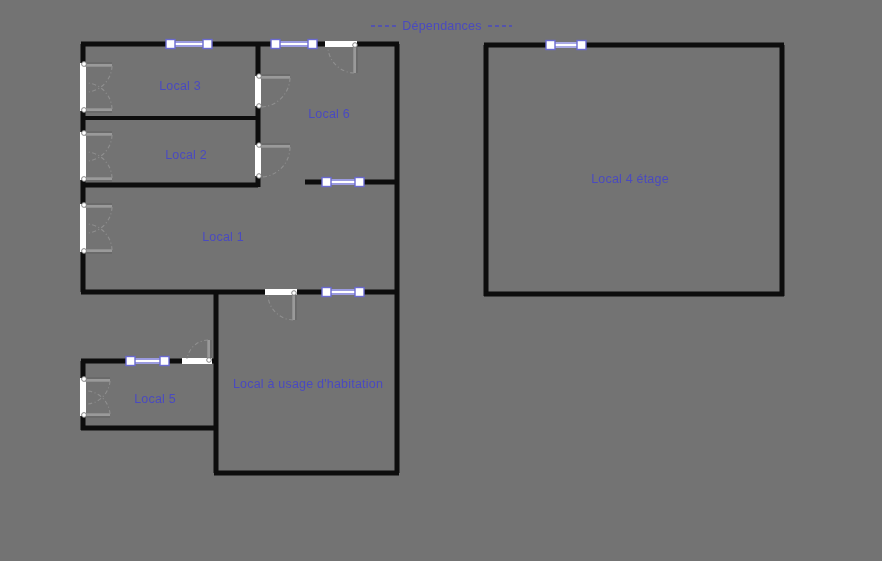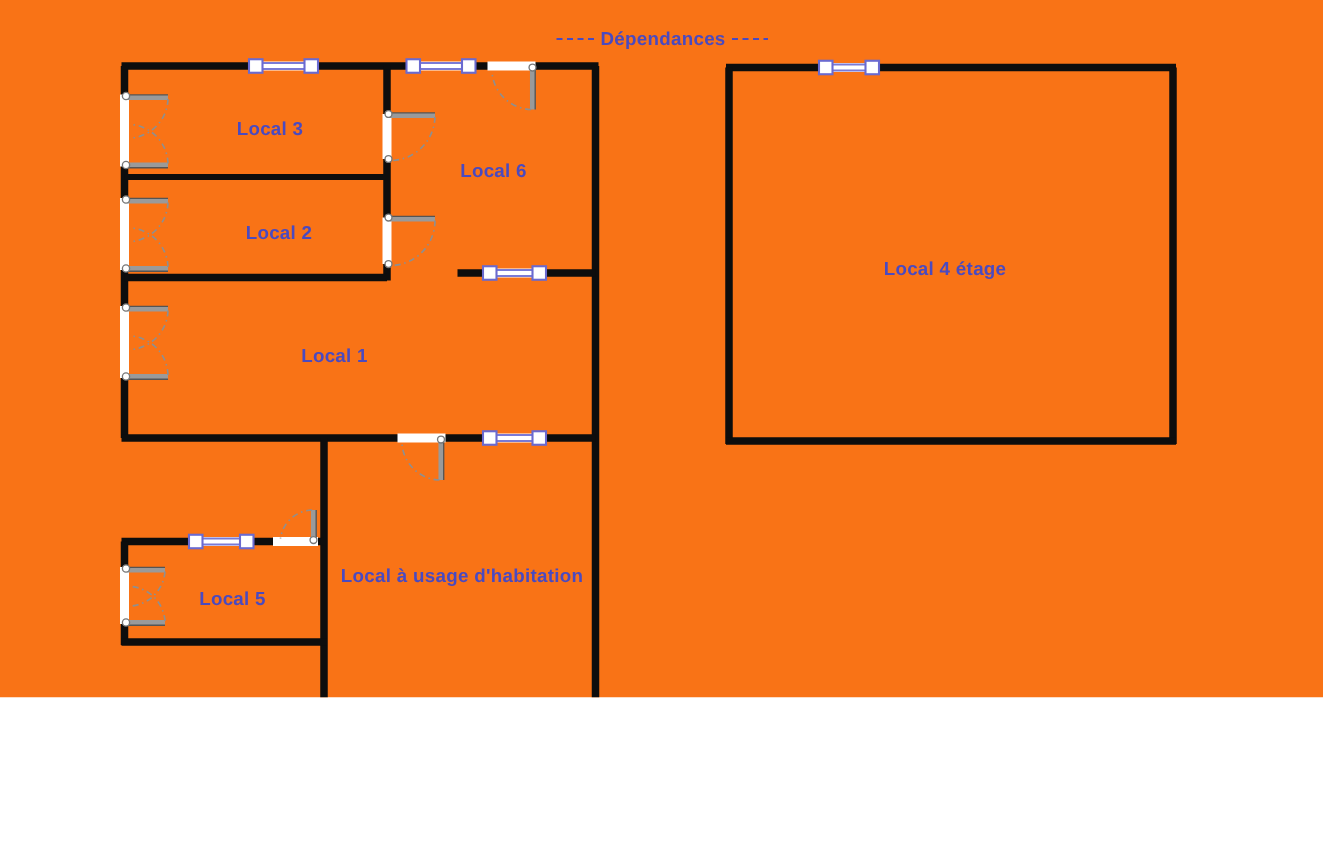--- a/index.html
+++ b/index.html
@@ -7,24 +7,23 @@
     margin: 0;
     padding: 0;
     background: #ffffff;
   }
   body {
     font-family: "Liberation Sans", sans-serif;
   }
   #plan-root {
     position: relative;
     width: 882px;
-    height: 465px;
-    background: #f97316;
+    height: 561px;
+    background: #737373;
     overflow: hidden;
-    font-weight: bold;
   }
   #plan-svg {
     position: absolute;
     left: 0;
     top: 0;
     width: 882px;
     height: 561px;
     display: block;
   }
   .room-label {

